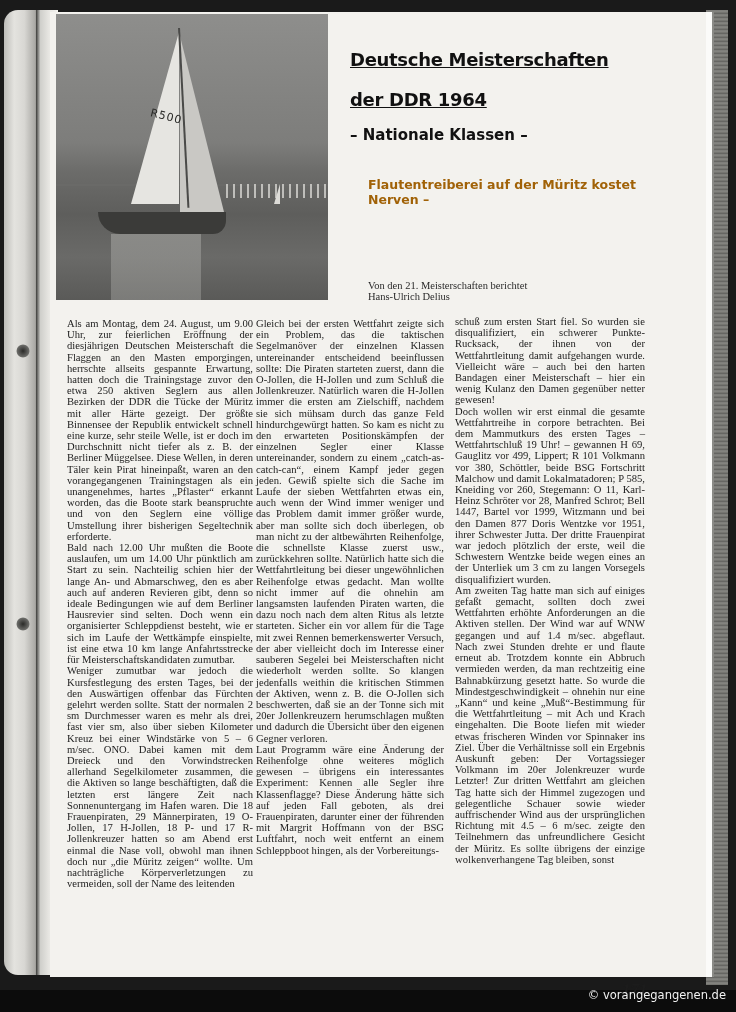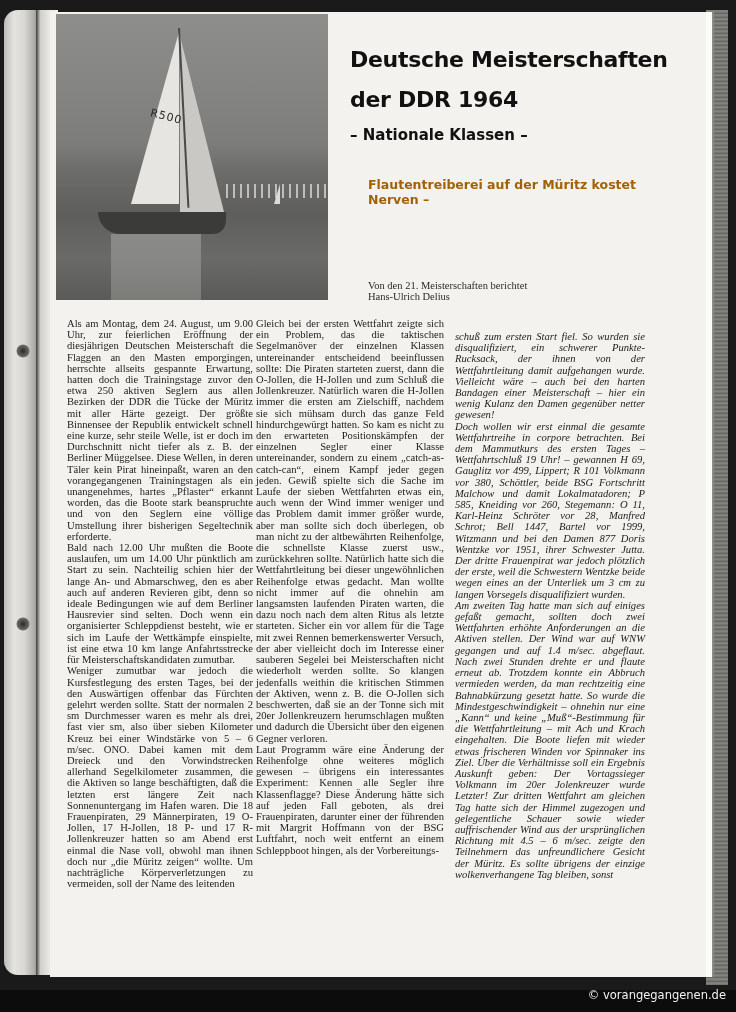--- a/index.html
+++ b/index.html
@@ -76,41 +76,41 @@
   }
   .photo .buoy-sail {
     position: absolute; left: 218px; top: 170px; width: 0; height: 0;
     border-left: 6px solid transparent; border-bottom: 20px solid #dcdbd7;
   }
 
   .headline {
     position: absolute; left: 300px; top: 28px; width: 350px;
     font-family: "DejaVu Sans", sans-serif; font-weight: bold; color: #111;
   }
-  .headline .h1 { font-size: 22px; line-height: 40px; letter-spacing: -0.3px; }
+  .headline .h1 { font-size: 18px; line-height: 40px; letter-spacing: -0.3px; text-decoration: underline; }
   .headline .h2 { font-size: 15px; line-height: 22px; margin-top: 4px; }
   .subhead {
     position: absolute; left: 318px; top: 165px; width: 298px;
     font-family: "DejaVu Sans", sans-serif; font-weight: bold; color: #a16207;
     font-size: 12.5px; line-height: 15px;
   }
   .subhead p { margin: 0 0 9px 0; }
   .byline {
     position: absolute; left: 318px; top: 268px; width: 290px;
     font-size: 10.5px; line-height: 11px; color: #2a2a2a;
   }
 
   .col {
     position: absolute; top: 306px; font-size: 10.6px; line-height: 11.2px;
     color: #1c1c1c; text-align: justify; hyphens: manual;
   }
   .col p { margin: 0; text-indent: 0; }
   .col1 { left: 4px; width: 186px; margin-left: 13px; }
   .col2 { left: 206px; width: 188px; }
-  .col3 { left: 405px; width: 190px; top: 319px; font-style: italic; }
+  .col3 { left: 405px; width: 190px; top: 304px; }
   .pagenum {
     position: absolute; left: 572px; top: 968px; font-size: 17px; font-weight: bold; color: #1c1c1c; font-style: italic;
   }
   .watermark {
     position: absolute; right: 10px; top: 988px;
     font-family: "DejaVu Sans", sans-serif; font-size: 11.5px; color: #f2f2f2;
   }
 </style>
 </head>
 <body>

